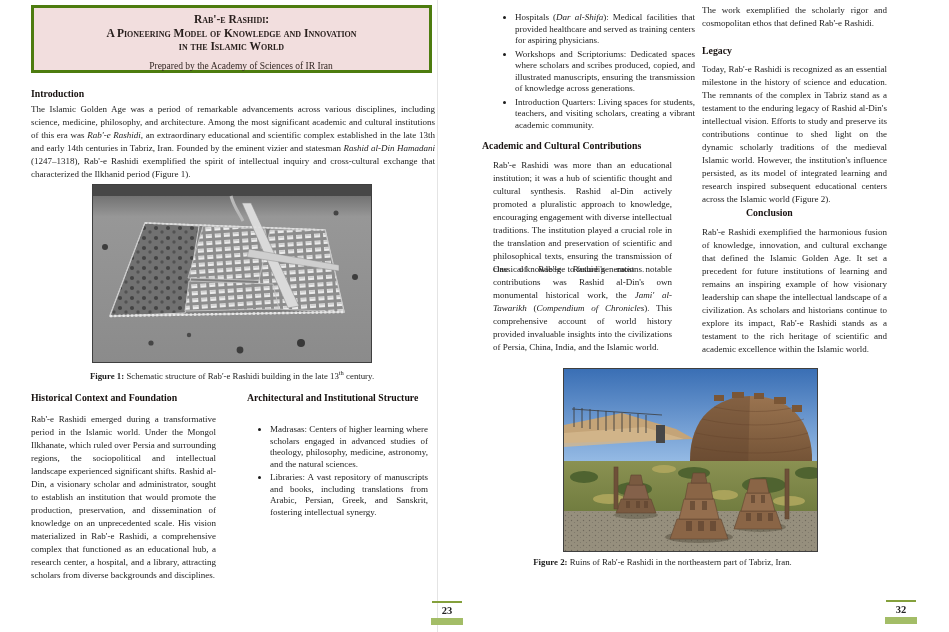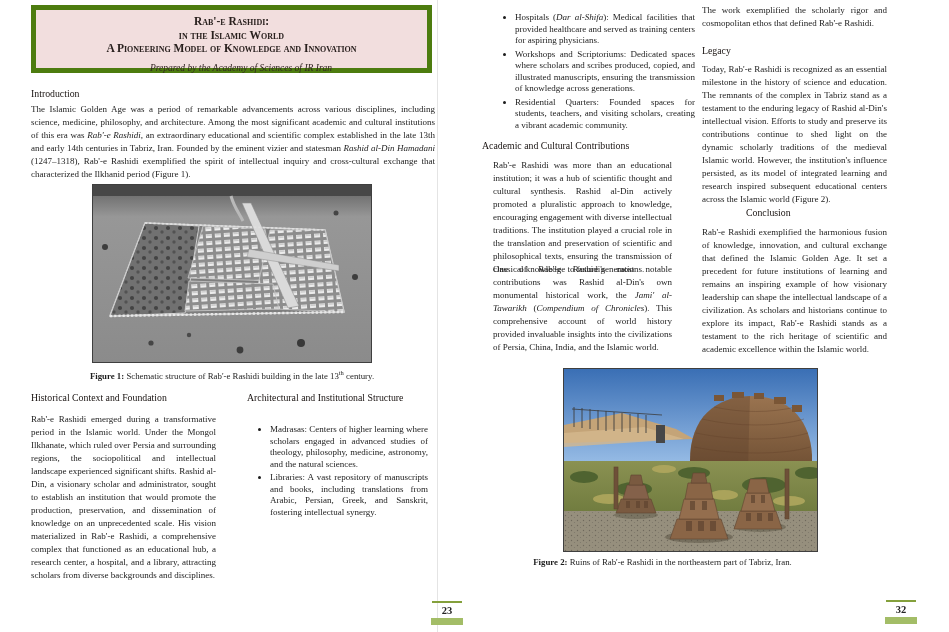--- a/index.html
+++ b/index.html
@@ -1,26 +1,26 @@
 <!DOCTYPE html>
 <html><head>
 <meta charset="utf-8">
 <style>
   html,body{margin:0;padding:0;background:#ffffff;}
   #doc{position:relative;width:949px;height:632px;background:#ffffff;overflow:hidden;
        font-family:"Liberation Serif", serif;color:#1c1c1c;}
   .abs{position:absolute;}
   .seam{width:1px;background:#e4e4e4;}
   
-  .title-block{background:#f2dede;border:5px solid #4d7c0f;box-sizing:border-box;
+  .title-block{background:#f2dede;border:3px solid #4d7c0f;box-sizing:border-box;
                text-align:center;padding-top:5px;}
   .tline{font-size:11.5px;font-weight:bold;font-variant:small-caps;line-height:13.5px;color:#29201e;}
-  .tsub{font-size:9.5px;font-style:italic;margin-top:7px;color:#332723;padding-left:19px;}
-  
-  .h{font-weight:normal;font-size:9.8px;color:#181210;}
+  .tsub{font-size:9.5px;margin-top:7px;color:#332723;padding-left:19px;}
+  
+  .h{font-weight:bold;font-size:9.8px;color:#181210;}
   .p{font-size:9px;line-height:13px;text-align:justify;}
   ul.blist{margin:8px;padding:0 0 0 15px;list-style:disc outside;}
   ul.blist li{font-size:9px;line-height:11.5px;text-align:justify;margin:0 0 2px 0;}
   .caption{font-size:8.8px;text-align:center;line-height:11px;}
   .caption b{font-weight:bold;font-family:Liberation Serif, serif;}
   sup{font-size:6.5px;}
   em{font-style:italic;}
   
   .figframe{border:1px solid #3f3f3f;box-sizing:border-box;overflow:hidden;background:#888;}
   .figframe svg{display:block;}
@@ -32,22 +32,22 @@
 </style>
 </head>
 <body>
 
 <div id="doc">
 
   <div class="abs seam" style="left:437px;top:0;height:632px;"></div>
 
   <div class="abs title-block" style="left:31px;top:5px;width:401px;height:68px;">
     <div class="tline">Rab'-e Rashidi:</div>
+    <div class="tline">A Pioneering Model of Knowledge and Innovation</div>
     <div class="tline">in the Islamic World</div>
-    <div class="tline">A Pioneering Model of Knowledge and Innovation</div>
     <div class="tsub">Prepared by the Academy of Sciences of IR Iran</div>
   </div>
 
   <div class="abs h" style="left:31px;top:88px;">Introduction</div>
   <div class="abs p" style="left:31px;top:103px;width:404px;"><span>The Islamic Golden Age was a period of remarkable advancements across various disciplines, including science, medicine, philosophy, and architecture. Among the most significant academic and cultural institutions of this era was </span><em>Rab'-e Rashidi</em><span>, an extraordinary educational and scientific complex established in the late 13th and early 14th centuries in Tabriz, Iran. Founded by the eminent vizier and statesman </span><em>Rashid al-Din Hamadani</em><span> (1247–1318), Rab'-e Rashidi exemplified the spirit of intellectual inquiry and cross-cultural exchange that characterized the Ilkhanid period (Figure 1).</span></div>
 
   <div class="abs figframe" style="left:92px;top:184px;width:280px;height:179px;">
     <svg width="278" height="177" viewBox="0 0 278 177" xmlns="http://www.w3.org/2000/svg" role="img">
       <defs>
         <linearGradient id="f1bg" x1="0" y1="0" x2="0" y2="1">
@@ -113,21 +113,21 @@
 
   <div class="abs pagemark" style="left:429px;top:601px;width:36px;">
     <div class="pm-line" style="background:#84a03c;"></div>
     <div class="pm-num">23</div>
     <div class="pm-bar" style="background:#a3bd67;"></div>
   </div>
 
   <ul class="abs blist" style="left:492px;top:4px;width:180px;">
     <li><span>Hospitals (</span><em>Dar al-Shifa</em><span>): Medical facilities that provided healthcare and served as training centers for aspiring physicians.</span></li>
     <li><span>Workshops and Scriptoriums: Dedicated spaces where scholars and scribes produced, copied, and illustrated manuscripts, ensuring the transmission of knowledge across generations.</span></li>
-    <li><span>Residential Quarters: Founded spaces for students, teachers, and visiting scholars, creating a vibrant academic community.</span></li>
+    <li><span>Introduction Quarters: Living spaces for students, teachers, and visiting scholars, creating a vibrant academic community.</span></li>
   </ul>
 
   <div class="abs h" style="left:467px;top:140px;margin-left:15px;">Academic and Cultural Contributions</div>
   <div class="abs p" style="left:493px;top:159px;width:179px;">Rab'-e Rashidi was more than an educational institution; it was a hub of scientific thought and cultural synthesis. Rashid al-Din actively promoted a pluralistic approach to knowledge, encouraging engagement with diverse intellectual traditions. The institution played a crucial role in the translation and preservation of scientific and philosophical texts, ensuring the transmission of classical knowledge to future generations.</div>
   <div class="abs p" style="left:493px;top:263px;width:179px;"><span>One of Rab'-e Rashidi's most notable contributions was Rashid al-Din's own monumental historical work, the </span><em>Jami' al-Tawarikh</em><span> (</span><em>Compendium of Chronicles</em><span>). This comprehensive account of world history provided invaluable insights into the civilizations of Persia, China, India, and the Islamic world.</span></div>
 
   <div class="abs p" style="left:702px;top:4px;width:185px;">The work exemplified the scholarly rigor and cosmopolitan ethos that defined Rab'-e Rashidi.</div>
   <div class="abs h" style="left:702px;top:45px;">Legacy</div>
   <div class="abs p" style="left:702px;top:63px;width:185px;">Today, Rab'-e Rashidi is recognized as an essential milestone in the history of science and education. The remnants of the complex in Tabriz stand as a testament to the enduring legacy of Rashid al-Din's intellectual vision. Efforts to study and preserve its contributions continue to shed light on the dynamic scholarly traditions of the medieval Islamic world. However, the institution's influence persisted, as its model of integrated learning and research inspired subsequent educational centers across the Islamic world (Figure 2).</div>
   <div class="abs h" style="left:702px;top:207px;margin-left:44px;">Conclusion</div>

